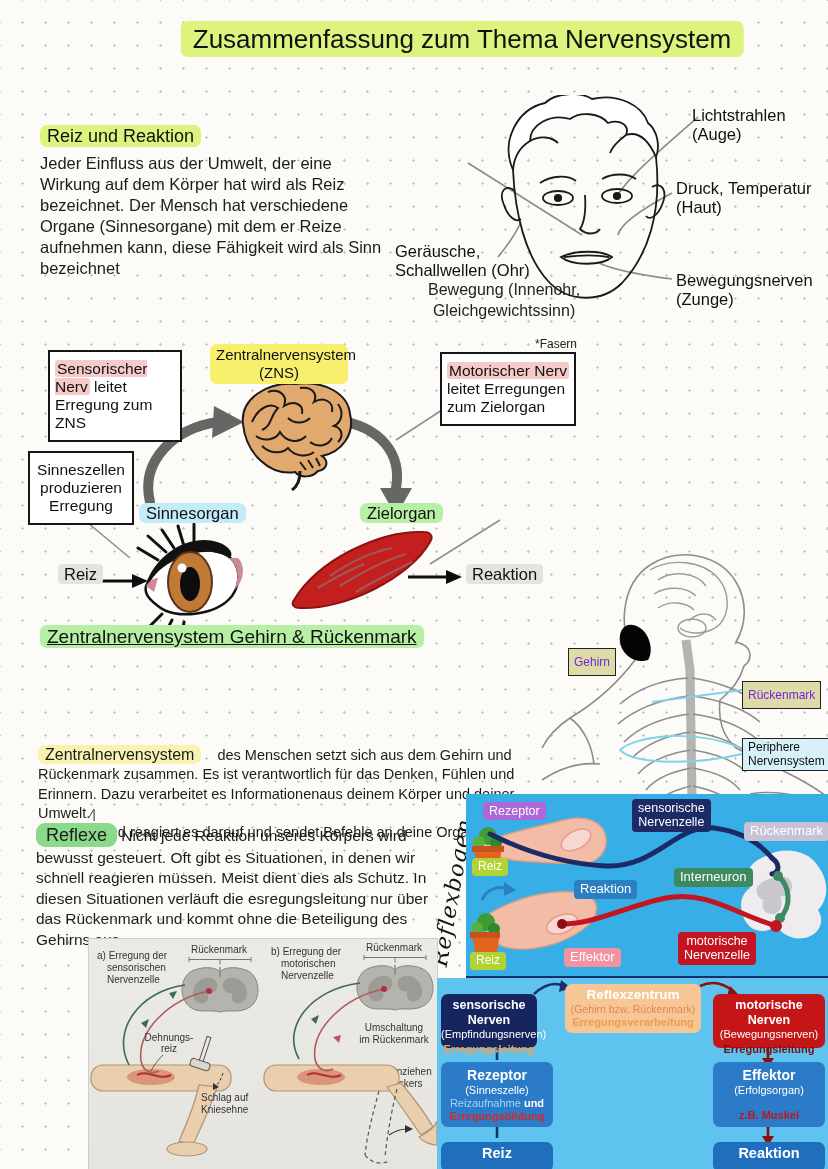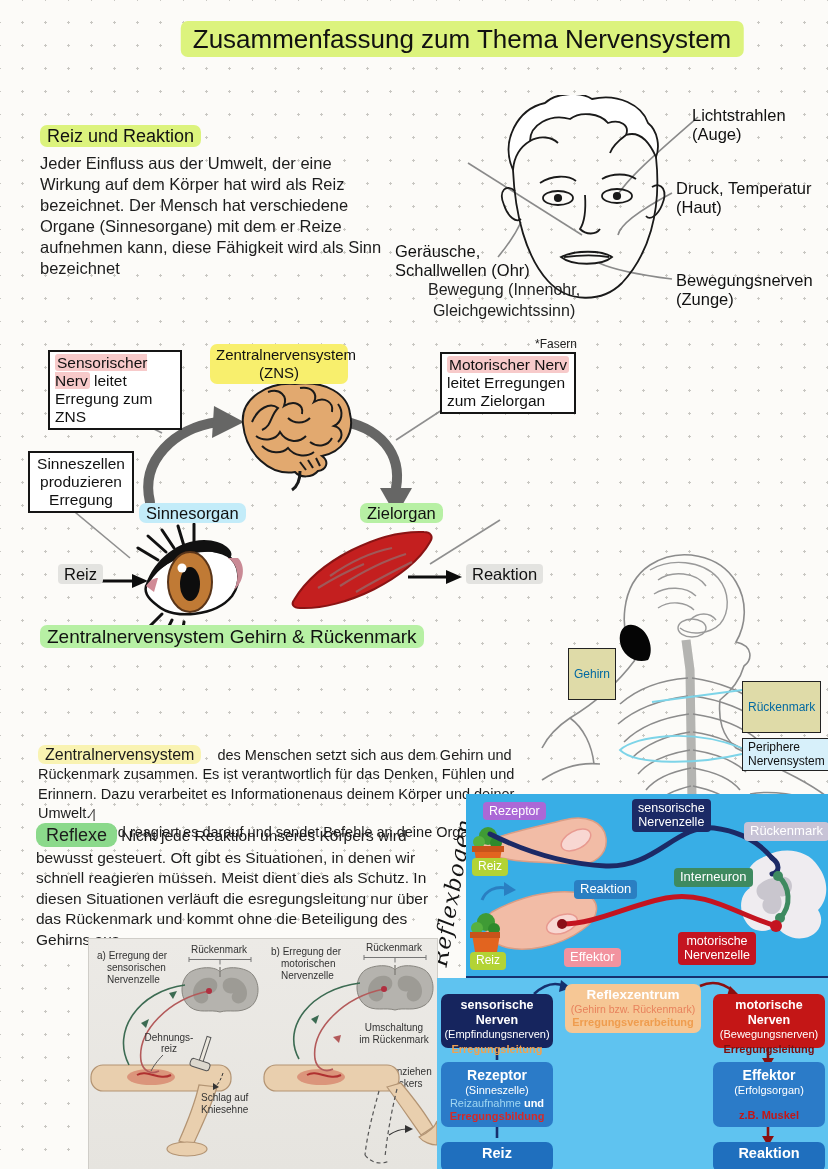--- a/index.html
+++ b/index.html
@@ -16,27 +16,27 @@
   .hl-lime{background:#dcf37d;}
   .hl-yellow{background:#f8ef6d;}
   .hl-paleyellow{background:#f9f3b2;}
   .hl-pink{background:#f7caca; border-radius:3px; padding:0 2px;}
   .hl-blue{background:#c3ecf9;}
   .hl-green{background:#b7f0a4;}
   .hl-gray{background:#e3e3e0; border-radius:4px; padding:1px 6px;}
   .hl-reflex{background:#8bd98b; border-radius:9px; padding:2px 10px;}
   .para{font-size:16.5px; line-height:1.27; color:#1c1c1c;}
   .para-sm{font-size:14.5px; line-height:1.33; color:#1c1c1c;}
-  .bbox{border:2px solid #151515; background:#fff; padding:2px 5px; font-size:15.5px; line-height:1.16; color:#111;}
+  .bbox{border:2px solid #151515; background:#fff; padding:8px 5px; font-size:15.5px; line-height:1.16; color:#111;}
   .facelabel{font-size:16.5px; line-height:1.18; color:#111;}
   .badge{color:#fff; text-align:center; border-radius:4px; line-height:1.15; padding:2px 6px;}
   .fcbox{position:absolute; border-radius:7px; text-align:center; color:#fff; line-height:1.2;}
   .fct{font-weight:bold; font-size:12.5px;}
   .fcs{font-size:11px;}
-  .khaki-label{background:#dfdba8; border:1.5px solid #222; font-size:12px; padding:18px 5px; color:#0369a1;}
+  .khaki-label{background:#dfdba8; border:1.5px solid #222; font-size:12px; padding:6px 5px; color:#6d28d9;}
   .pns-label{background:#d7f0fa; border:1.5px solid #222; font-size:12px; line-height:1.2; padding:1px 5px; color:#111;}
   svg{display:block;}
 </style>
 </head>
 <body>
 
 <div class="page">
 
   <div class="abs" style="left:50%; top:24px; transform:translateX(-50%); white-space:nowrap;margin-left:48px;">
     <span class="hl hl-lime" style="font-size:26px; padding:3px 12px;">Zusammenfassung zum Thema Nervensystem</span>
@@ -200,21 +200,21 @@
     <span class="hl hl-green" style="font-size:16.5px;">Zielorgan</span>
   </div>
   <div class="abs" style="left:58px; top:565px;">
     <span class="hl-gray" style="font-size:16.5px;">Reiz</span>
   </div>
   <div class="abs" style="left:466px; top:565px;">
     <span class="hl-gray" style="font-size:16.5px;">Reaktion</span>
   </div>
 
   <div class="abs" style="left:40px; top:626px;">
-    <span class="hl hl-green" style="font-size:19px;">Zentralnervensystem Gehirn &amp; Rückenmark</span>
+    <span class="hl hl-green" style="font-size:19px;text-decoration:underline;">Zentralnervensystem Gehirn &amp; Rückenmark</span>
   </div>
 
 
   <div class="abs para-sm" style="left:38px; top:744px; width:510px;">
     <span class="hl hl-paleyellow" style="font-size:16px; margin-right:12px;">Zentralnervensystem</span><span> des Menschen setzt sich aus dem Gehirn und Rückenmark zusammen. Es ist verantwortlich für das Denken, Fühlen und Erinnern. Dazu verarbeitet es Informationenaus deinem Körper und deiner Umwelt.</span><span style="color:#222; font-size:12px;">∕|</span>
     <div>Anschließend reagiert es darauf und sendet Befehle an deine Organe</div>
   </div>
 
   <svg class="abs" style="left:540px; top:550px;" width="288" height="255" viewBox="0 0 288 255">
     <g fill="none" stroke="#8c8c8c" stroke-width="1.6">
@@ -423,21 +423,21 @@
         <path d="M263,8 C276,2 288,6 297,14"></path>
         <line x1="331" y1="68" x2="331" y2="80"></line>
         <line x1="331" y1="146" x2="331" y2="158"></line>
       </g>
       <g fill="#8a0f0f">
         <polygon points="293,8 303,18 290,18"></polygon>
         <polygon points="325,80 337,80 331,90"></polygon>
         <polygon points="325,158 337,158 331,168"></polygon>
       </g>
     </svg>
-    <div class="fcbox" style="left:4px; top:16px; width:112px; height:50px; background:#16255e; padding-top:4px;">
+    <div class="fcbox" style="left:4px; top:16px; width:96px; height:50px; background:#16255e; padding-top:4px;">
       <div class="fct">sensorische Nerven</div>
       <div class="fcs">(Empfindungsnerven)</div>
       <div class="fcs" style="color:#f0a14f; font-weight:bold; margin-top:2px;">Erregungsleitung</div>
     </div>
     <div class="fcbox" style="left:128px; top:6px; width:136px; height:46px; background:#f6c795; padding-top:3px;">
       <div class="fct" style="font-size:13.5px;">Reflexzentrum</div>
       <div class="fcs" style="color:#e8825c; font-size:10.5px;">(Gehirn bzw. Rückenmark)</div>
       <div class="fcs" style="color:#ef9d4f; font-weight:bold;">Erregungsverarbeitung</div>
     </div>
     <div class="fcbox" style="left:276px; top:16px; width:112px; height:50px; background:#c41616; padding-top:4px;">

